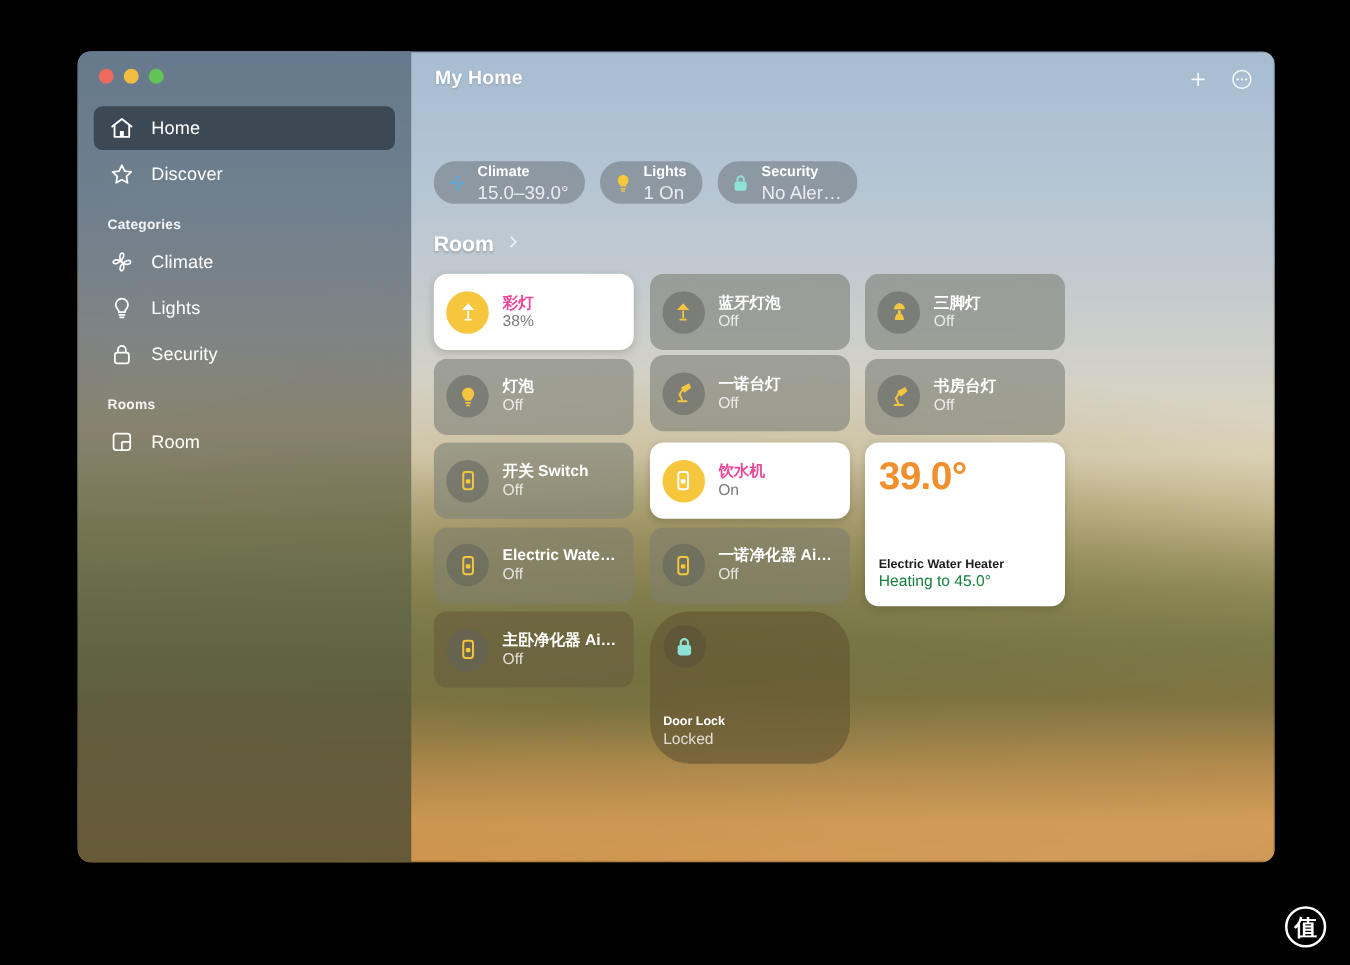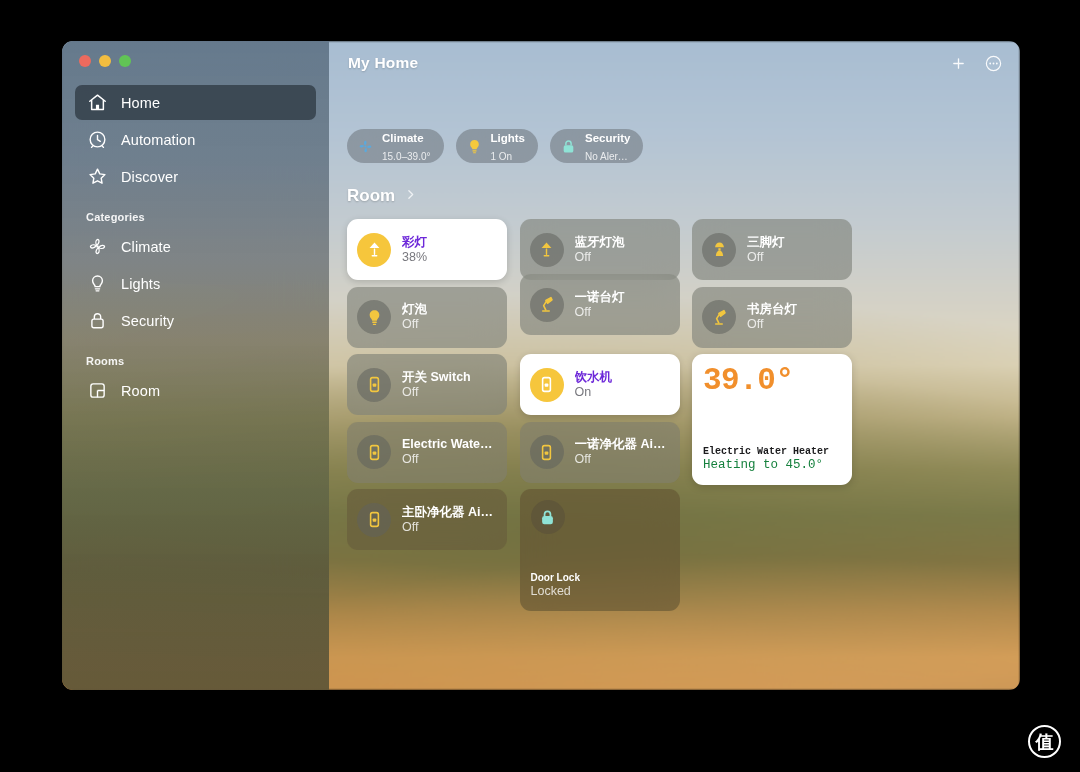--- a/index.html
+++ b/index.html
@@ -118,21 +118,21 @@
   .chip {
     display: flex; align-items: center;
     height: 34px; padding: 0 13px 0 10px;
     border-radius: 17px;
     background: rgba(116,124,133,.62);
     backdrop-filter: blur(14px);
   }
   .chip-ico { width: 17px; height: 17px; margin-right: 8px; flex: none; display:flex; align-items:center; justify-content:center; }
   .chip-txt { line-height: 1.15; }
   .chip-name { color: #fff; font-size: 11.5px; font-weight: bold; }
-  .chip-sub  { color: rgba(255,255,255,.82); font-size: 10px; }
+  .chip-sub  { color: rgba(255,255,255,.82); font-size: 15px; }
 
   
   #room-head {
     position: absolute; left: 18px; top: 145px;
     display: flex; align-items: center; gap: 9px;
   }
   #room-name {
     color: #fff; font-size: 17px; font-weight: bold;
     text-shadow: 0 1px 2px rgba(0,0,0,.2);
   }
@@ -160,27 +160,27 @@
     background: rgba(96,98,92,.55);
   }
   .tile.on .tile-ico { background: #f6c63c; }
   .tile-txt { min-width: 0; line-height: 1.2; }
   .tile-name {
     font-size: 12.5px; font-weight: bold; color: #ffffff;
     white-space: nowrap; overflow: hidden; text-overflow: ellipsis;
     max-width: 103px;
   }
   .tile-state { font-size: 12.5px; color: rgba(255,255,255,.80); }
-  .tile.on .tile-name  { color: #6d28d9; }
+  .tile.on .tile-name  { color: #ec4899; }
   .tile.on .tile-state { color: #78787e; }
 
   
   .tile.big { width: 160px; height: 131px; }
   .tile.lock { width: 160px; height: 122px; background: rgba(99,83,50,.60); }
-  .tile.heater { background: #ffffff; box-shadow: 0 2px 8px rgba(0,0,0,.16); font-family: Liberation Mono, monospace; }
+  .tile.heater { background: #ffffff; box-shadow: 0 2px 8px rgba(0,0,0,.16); }
 
   .big-inner { height: 100%; padding: 11px 12px 11px 11px; display: flex; flex-direction: column; }
   .big-temp { font-size: 31px; font-weight: bold; color: #f18f2c; letter-spacing: -.5px; line-height: 1; }
   .big-foot { margin-top: auto; line-height: 1.25; }
   .big-name { font-size: 10px; font-weight: bold; color: #1c1c1e; white-space: nowrap; }
   .big-sub  { font-size: 12.5px; color: #15803d; }
   .tile.lock .big-name { color: #ffffff; }
   .tile.lock .big-sub  { color: rgba(255,255,255,.78); }
   .lock-ico {
     width: 34px; height: 34px; border-radius: 50%;
@@ -222,30 +222,20 @@
         <span class="nav-ico">
           <svg width="21" height="21" viewBox="0 0 24 24" fill="none" stroke="#fff" stroke-width="1.7" stroke-linejoin="round" stroke-linecap="round">
             <path d="M3.2 10.6 12 3.6l8.8 7"></path>
               <path d="M5.3 9.6V20h13.4V9.6"></path>
             <rect x="10.2" y="14.6" width="3.6" height="5.4" fill="#fff" stroke="none"></rect>
           </svg>
         </span>
         <span class="nav-label">Home</span>
       </div>
 
-      <div class="nav-item">
-        <span class="nav-ico">
-          <svg width="21" height="21" viewBox="0 0 24 24" fill="none" stroke="#fff" stroke-width="1.6" stroke-linecap="round">
-            <circle cx="12" cy="12" r="8.4"></circle>
-              <path d="M12 7.3V12l3.2 2.1"></path>
-            <path d="M6.6 19.4 5.2 21M17.4 19.4 18.8 21"></path>
-          </svg>
-        </span>
-        <span class="nav-label">Automation</span>
-      </div>
 
       <div class="nav-item">
         <span class="nav-ico">
           <svg width="21" height="21" viewBox="0 0 24 24" fill="none" stroke="#fff" stroke-width="1.6" stroke-linejoin="round">
             <path d="M12 3.6 14.6 9l5.9.8-4.3 4.1 1 5.8-5.2-2.8-5.2 2.8 1-5.8L3.5 9.8 9.4 9z"></path>
           </svg>
         </span>
         <span class="nav-label">Discover</span>
       </div>
 
@@ -431,21 +421,21 @@
       <rect x="9" y="17.2" width="6" height="1.7" rx=".85"></rect>
       <rect x="9.9" y="19.9" width="4.2" height="1.6" rx=".8"></rect>
                 </svg>
               </div>
               <div class="tile-txt">
                 <div class="tile-name">灯泡</div>
                 <div class="tile-state">Off</div>
               </div>
             </div>
           </div>
-          <div class="tile sm off" style="left: 172.5px; top: 55px;">
+          <div class="tile sm off" style="left: 172.5px; top: 65px;">
             <div class="tile-row">
               <div class="tile-ico">
                 <svg width="19" height="19" viewBox="0 0 24 24" fill="none" stroke="#f2c63f" stroke-width="2" stroke-linecap="round" stroke-linejoin="round">
       <path d="M17.6 3.4 11.2 6.8l2.3 3.6 5.4-4.3z" fill="#f2c63f"></path>
       <path d="M11.6 8.3 8.4 13.4M8.4 13.4l2.6 5.4"></path>
       <path d="M7.2 20.3h8.2"></path>
                 </svg>
               </div>
               <div class="tile-txt">
                 <div class="tile-name">一诺台灯</div>
@@ -543,21 +533,21 @@
       <div class="tile big heater" style="left:345px; top:135px;">
         <div class="big-inner">
           <div class="big-temp">39.0°</div>
           <div class="big-foot">
             <div class="big-name">Electric Water Heater</div>
             <div class="big-sub">Heating to 45.0°</div>
           </div>
         </div>
       </div>
 
-      <div class="tile lock" style="left:172.5px; top:270px;">
+      <div class="tile lock" style="left:172.5px; top:270px;border-radius:32px;">
         <div class="big-inner">
           <div class="lock-ico">
             <svg width="19" height="19" viewBox="0 0 24 24" fill="none">
               <rect x="5.2" y="10.2" width="13.6" height="10.4" rx="2.8" fill="#8fe3d6"></rect>
               <path d="M8.3 10.2V7.9a3.7 3.7 0 0 1 7.4 0v2.3" stroke="#8fe3d6" stroke-width="2.2" fill="none"></path>
             </svg>
           </div>
           <div class="big-foot">
             <div class="big-name">Door Lock</div>
             <div class="big-sub">Locked</div>

